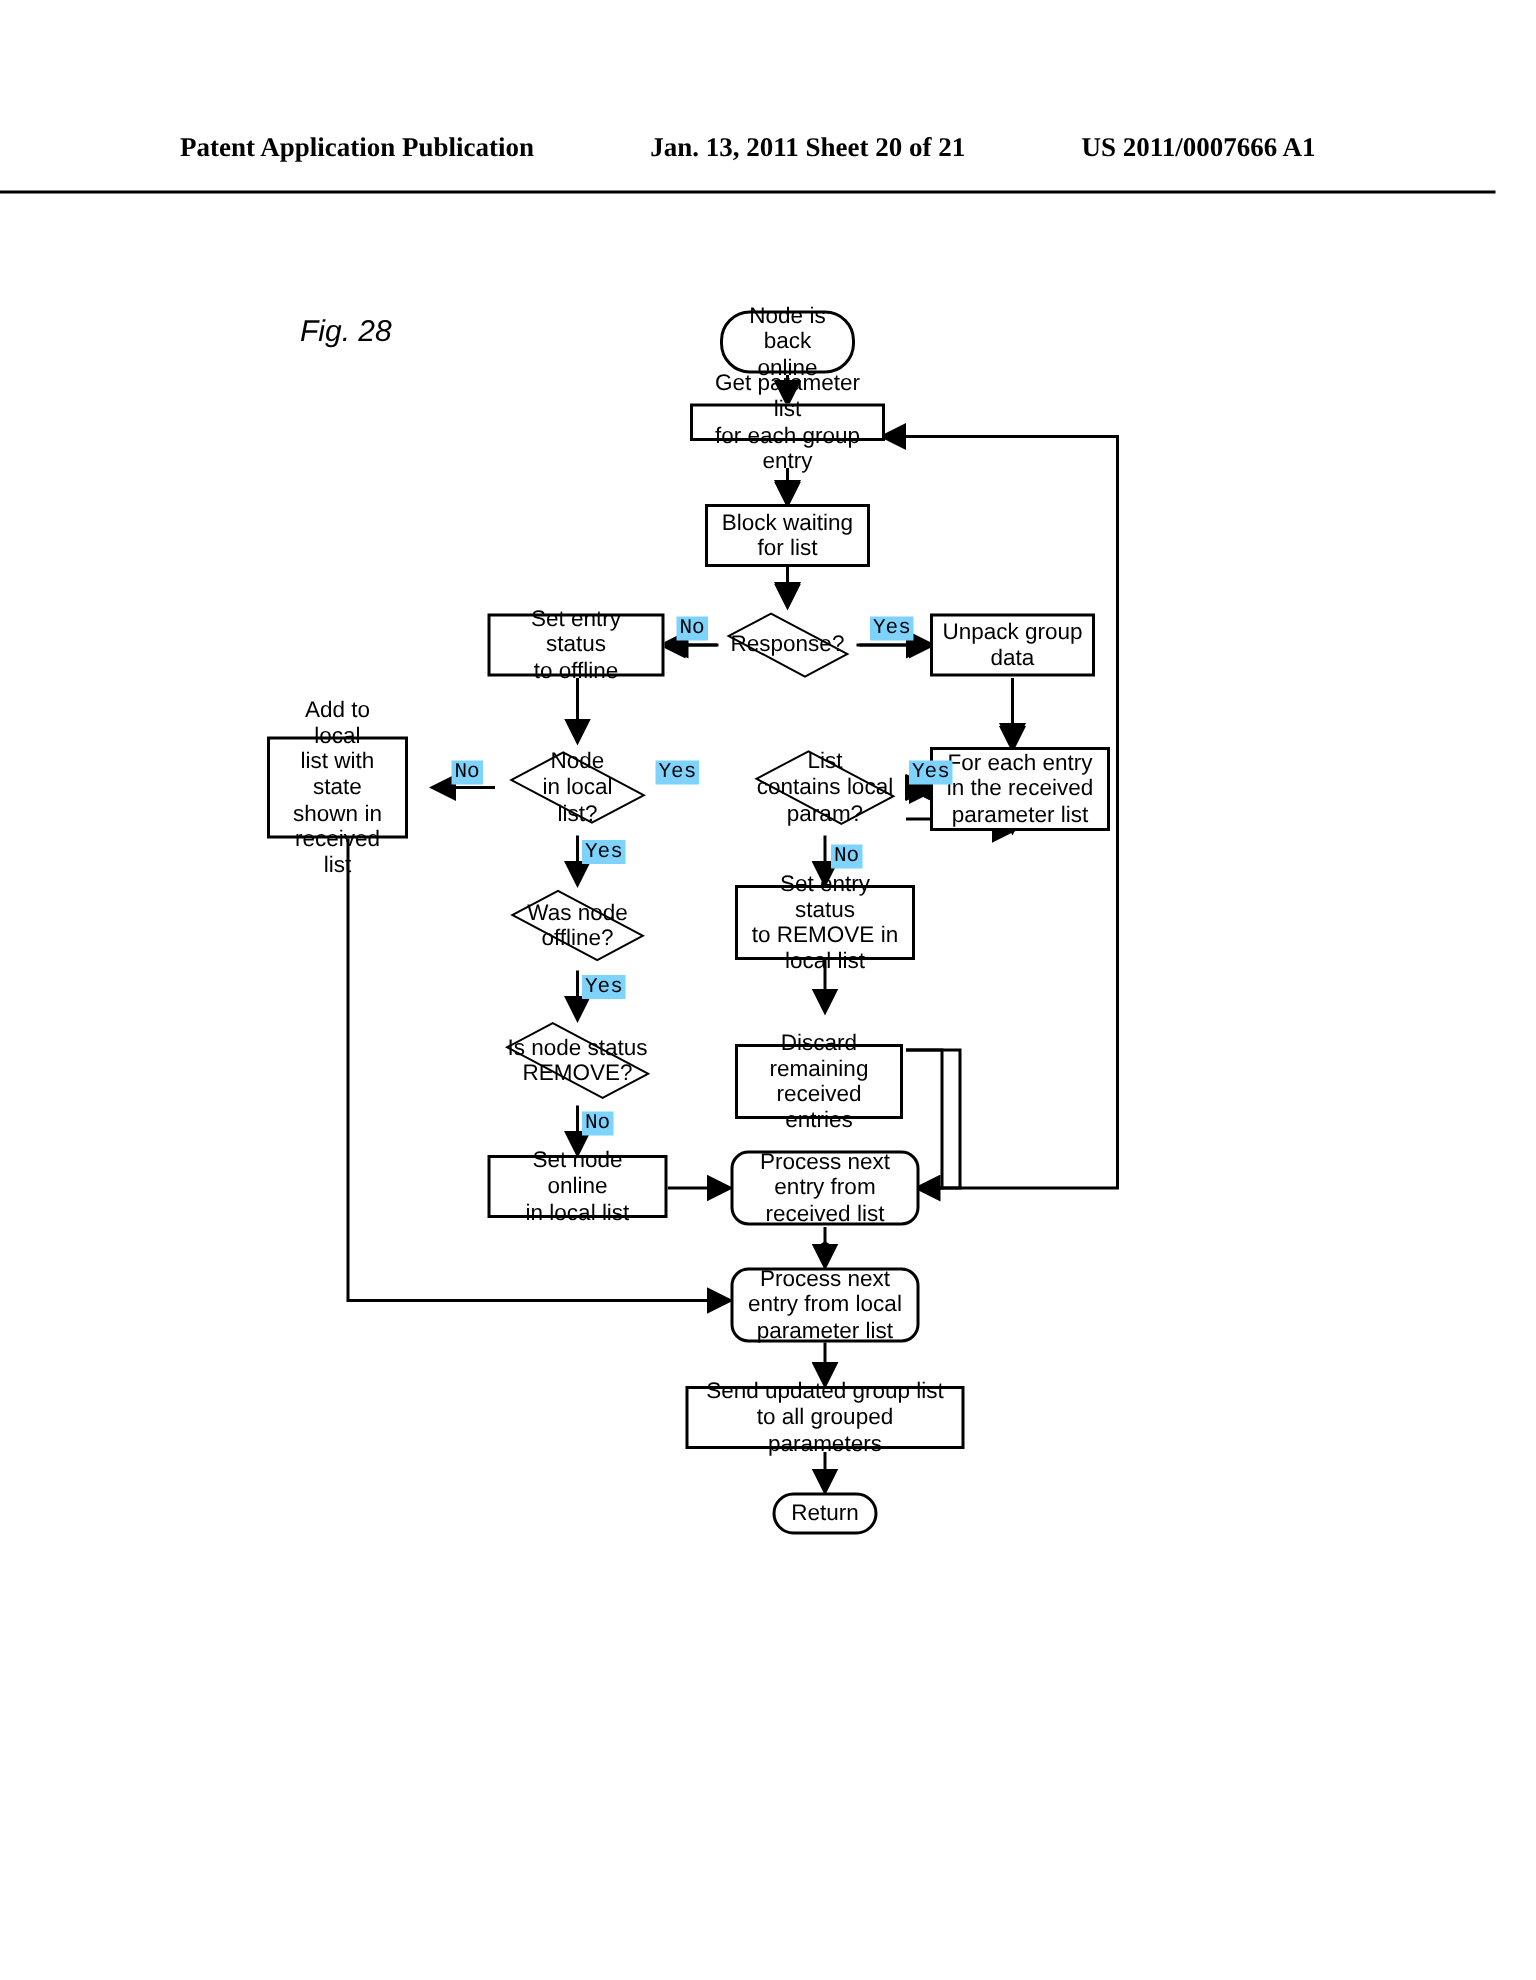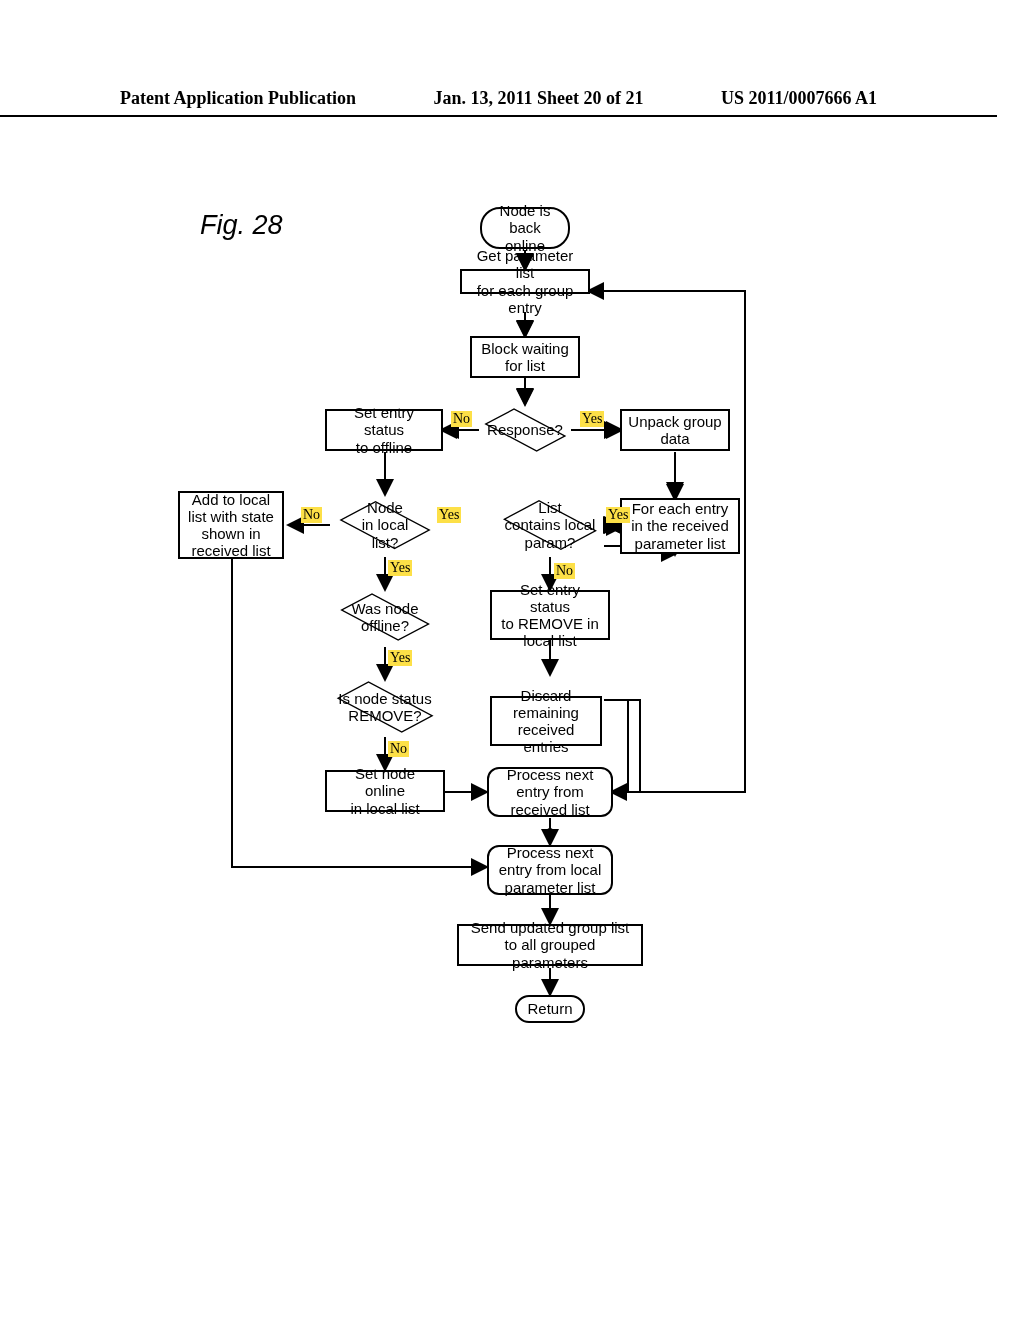--- a/index.html
+++ b/index.html
@@ -13,28 +13,28 @@
   .header {
     position: absolute;
     top: 88px;
     left: 0;
     width: 997px;
     display: flex;
     align-items: baseline;
     font-size: 18px;
     font-weight: bold;
     border-bottom: 2px solid #000;
-    padding: 0 120px 6px 120px;
+    padding: 0 120px 18px 120px;
     justify-content: space-between;
   }
   .figure-label {
     position: absolute;
     top: 210px;
     left: 200px;
-    font-size: 27px;
+    font-size: 20px;
     font-family: Arial, sans-serif;
     font-style: italic;
   }
   .canvas {
     position: absolute;
     top: 195px;
     left: 170px;
     width: 690px;
     height: 910px;
   }
@@ -71,23 +71,23 @@
     transform: translate(-50%, -50%) rotate(45deg);
     border: 2.5px solid #000;
     background: #fff;
   }
   .decision .dlabel {
     position: relative;
     z-index: 2;
   }
   .edge-label {
     position: absolute;
-    font-family: Liberation Serif, serif;
+    font-family: Liberation Mono, monospace;
     font-size: 14px;
-    background: #fde047;
+    background: #7dd3fc;
     padding: 0 2px;
   }
   svg.arrows {
     position: absolute;
     top: 0; left: 0;
     width: 690px;
     height: 910px;
     pointer-events: none;
   }
 </style>
@@ -226,21 +226,21 @@
     <span class="dlabel">Node<br>in local<br>list?</span>
   </div>
 
   <div class="node decision" style="left:322px; top:294px; width:116px; height:72px;">
     <div class="diamond-border">
         <div class="diamond-inner"></div>
       </div>
     <span class="dlabel">List<br>contains local<br>param?</span>
   </div>
 
-  <div class="node process" style="left:8px; top:296px; width:106px; height:68px;">
+  <div class="node process" style="left:8px; top:296px; width:94px; height:68px;">
       <span>Add to local<br>list with state<br>shown in<br>received list</span>
     </div>
 
   <div class="node process" style="left:320px; top:395px; width:120px; height:50px;">
       <span>Set entry status<br>to REMOVE in<br>local list</span>
     </div>
 
   <div class="node decision" style="left:157px; top:390px; width:116px; height:64px;">
     <div class="diamond-border">
         <div class="diamond-inner"></div>

